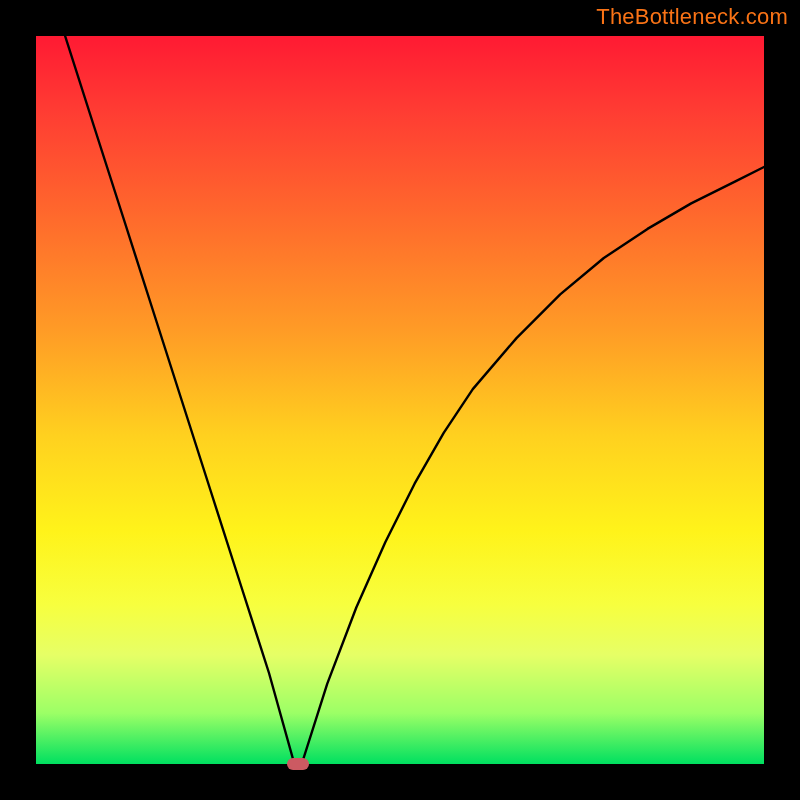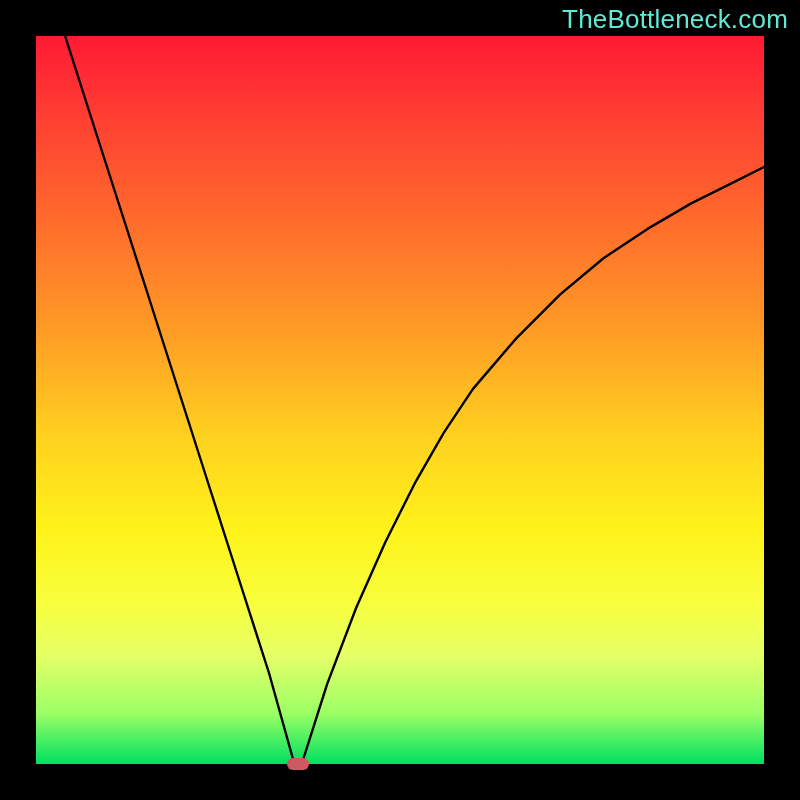--- a/index.html
+++ b/index.html
@@ -43,22 +43,22 @@
     position: absolute;
     top: 0;
     left: 0;
     width: 728px;
     height: 728px;
   }
   .watermark {
     position: absolute;
     top: 4px;
     right: 12px;
-    color: #5eead4;
-    font-size: 26px;
+    color: #f97316;
+    font-size: 22px;
     font-weight: 500;
     letter-spacing: 0.2px;
     user-select: none;
   }
   .marker {
     position: absolute;
     width: 22px;
     height: 12px;
     border-radius: 6px;
     background: #cc5a62;

